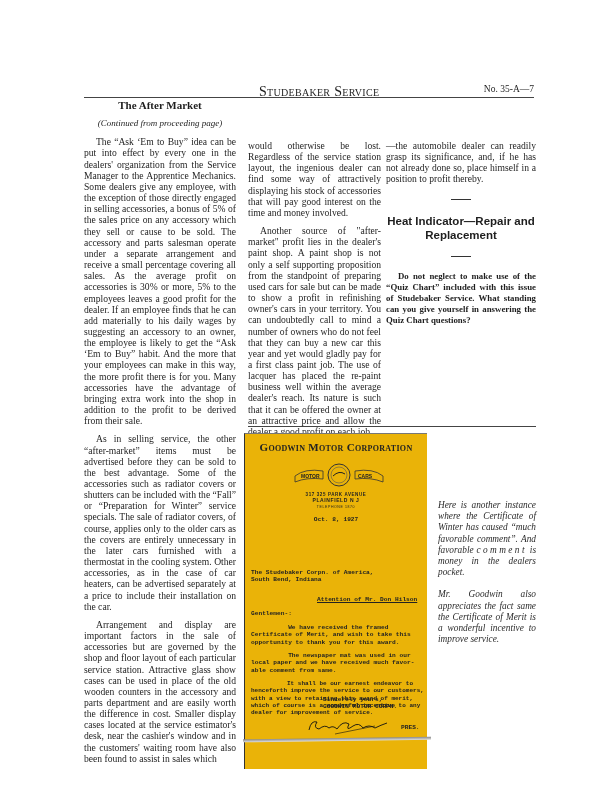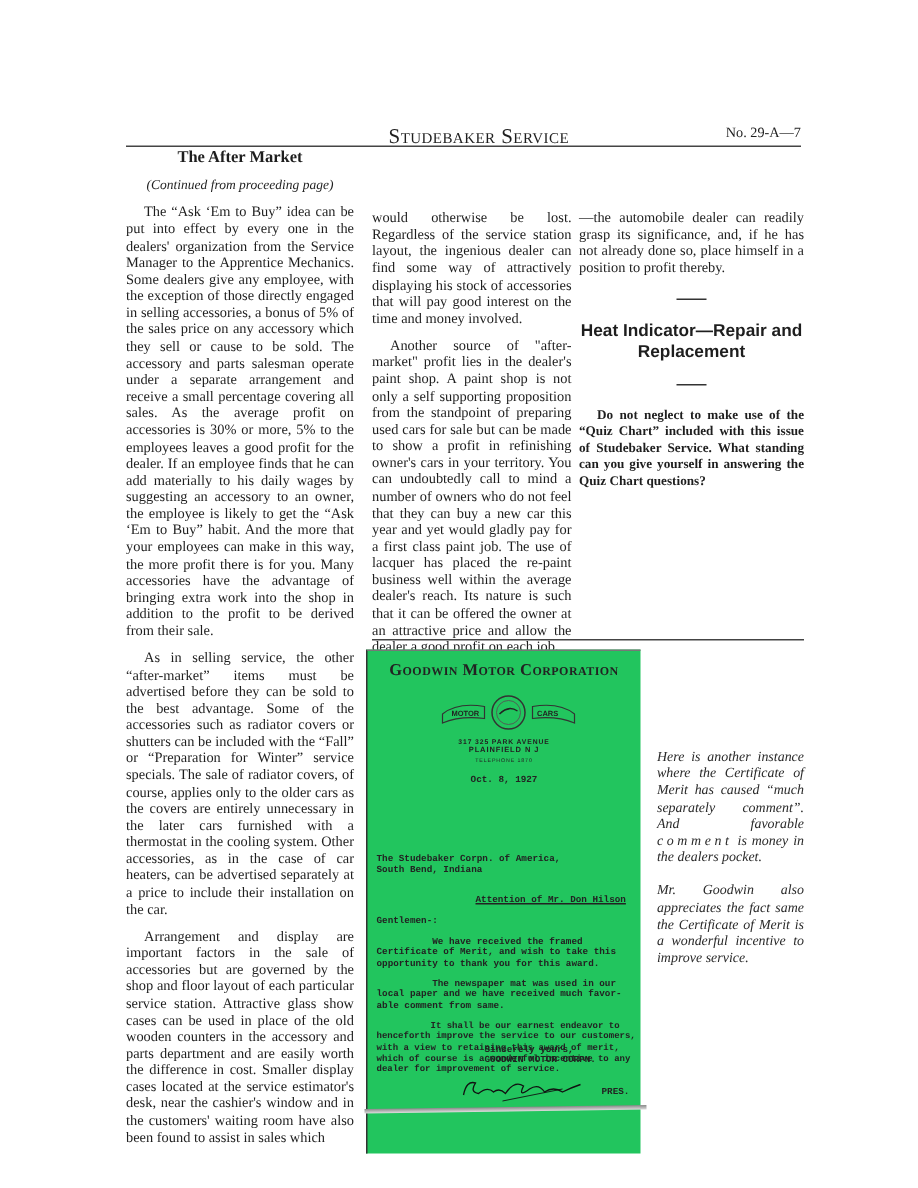--- a/index.html
+++ b/index.html
@@ -15,39 +15,39 @@
   .col p.noindent { text-indent:0;margin-top:40px; }
   .col1 { left:84px; top:100px; width:152px; }
   .col2 { left:248px; top:100px; width:152px; }
   .col3 { left:386px; top:100px; width:152px; }
   .h-after { font-weight:bold; text-align:center; font-size:11px; margin:0 0 4px 0; text-indent:0 !important; }
   .subtitle { font-style:italic; text-align:center; font-size:9px; margin:0 0 2px 0; text-indent:0 !important;font-family:Liberation Serif, serif; }
   .h-heat { font-family:"Liberation Sans", "DejaVu Sans", sans-serif; font-weight:bold; text-align:center; font-size:11.5px; line-height:14px; margin:0 0 5px 0; }
   .short-rule { width:20px; height:1px; background:#333; margin:14px auto 14px auto; }
   .quiz { font-weight:bold; font-size:8.8px; line-height:11px; text-indent:10px; text-align:justify; }
   .sep-rule { left:248px; top:426px; width:288px; height:1px; background:#444; }
-  .letter { left:244px; top:433px; width:182px; height:335px; border-left:1.5px solid #333; border-top:1px solid #777; background:#22c55e;
+  .letter { left:244px; top:433px; width:182px; height:335px; border-left:1.5px solid #333; border-top:1px solid #777; background:#eab308;
             font-family:"Liberation Mono", "DejaVu Sans Mono", monospace; font-size:6.2px; line-height:7.3px; color:#222; }
   .letter .co { position:absolute; left:0; right:0; top:10px; text-align:center; font-family:"Liberation Serif", serif; font-weight:bold; font-variant:small-caps; font-size:11px; letter-spacing:0.3px; }
   .letter .logo { position:absolute; left:48px; top:28px; width:92px; height:26px; }
   .letter .addr { position:absolute; left:0; right:0; text-align:center; font-family:"Liberation Sans", sans-serif; font-size:4.5px; letter-spacing:0.6px; font-weight:bold; }
   .letter .date { position:absolute; left:0; right:0; top:82px; text-align:center; font-weight:bold; }
   .letter .blk { position:absolute; left:6px; right:4px; white-space:pre; font-weight:bold; }
   .letter .sig { position:absolute; left:60px; top:282px; width:90px; height:20px; }
   .letter .bottom-rule { position:absolute; left:-2px; top:304px; width:188px; height:3px; background:linear-gradient(#888,#ddd); transform:rotate(-0.8deg); }
   .caption { left:438px; top:500px; width:98px; font-style:italic; font-size:9.3px; line-height:11.2px; text-align:justify; color:#2a2a2a; }
   .caption p { margin:0 0 11px 0; }
   .caption .spaced { letter-spacing:2.4px; }
 </style>
 </head>
 <body>
 
 <div class="abs header">
   <span class="title">Studebaker Service</span>
-  <span class="pageno">No. 29-A—7</span>
+  <span class="pageno">No. 35-A—7</span>
 </div>
 <div class="abs header-rule"></div>
 
 <div class="abs col col1">
   <p class="h-after">The After Market</p>
   <p class="subtitle">(Continued from proceeding page)</p>
   <p>The “Ask ‘Em to Buy” idea can be put into effect by every one in the dealers' organization from the Service Manager to the Apprentice Mechanics. Some dealers give any employee, with the exception of those directly engaged in selling accessories, a bonus of 5% of the sales price on any accessory which they sell or cause to be sold. The accessory and parts salesman operate under a separate arrangement and receive a small percentage covering all sales. As the average profit on accessories is 30% or more, 5% to the employees leaves a good profit for the dealer. If an employee finds that he can add materially to his daily wages by suggesting an accessory to an owner, the employee is likely to get the “Ask ‘Em to Buy” habit. And the more that your employees can make in this way, the more profit there is for you. Many accessories have the advantage of bringing extra work into the shop in addition to the profit to be derived from their sale.</p>
   <p>As in selling service, the other “after-market” items must be advertised before they can be sold to the best advantage. Some of the accessories such as radiator covers or shutters can be included with the “Fall” or “Preparation for Winter” service specials. The sale of radiator covers, of course, applies only to the older cars as the covers are entirely unnecessary in the later cars furnished with a thermostat in the cooling system. Other accessories, as in the case of car heaters, can be advertised separately at a price to include their installation on the car.</p>
   <p>Arrangement and display are important factors in the sale of accessories but are governed by the shop and floor layout of each particular service station. Attractive glass show cases can be used in place of the old wooden counters in the accessory and parts department and are easily worth the difference in cost. Smaller display cases located at the service estimator's desk, near the cashier's window and in the customers' waiting room have also been found to assist in sales which</p>
 </div>
@@ -102,15 +102,15 @@
   <div class="blk" style="top:269px;left:78px;">GOODWIN MOTOR CORPN.</div>
   <svg class="sig" viewBox="0 0 90 20">
     <path d="M4 14 Q6 4 12 6 Q8 12 14 13 Q20 8 24 12 Q28 9 32 13 Q38 4 44 8 Q40 16 48 10 Q54 6 58 12 Q64 8 70 12 Q76 9 82 7" fill="none" stroke="#111" stroke-width="0.9"></path>
     <path d="M30 18 Q50 14 70 10" fill="none" stroke="#111" stroke-width="0.6"></path>
   </svg>
   <div class="blk" style="top:290px;left:156px;">PRES.</div>
   <div class="bottom-rule"></div>
 </div>
 
 <div class="abs caption">
-  <p><span>Here is another instance where the Certificate of Merit has caused “much separately comment”. And favorable</span> <span class="spaced">comment</span> <span>is money in the dealers pocket.</span></p>
+  <p><span>Here is another instance where the Certificate of Winter has caused “much favorable comment”. And favorable</span> <span class="spaced">comment</span> <span>is money in the dealers pocket.</span></p>
   <p>Mr. Goodwin also appreciates the fact same the Certificate of Merit is a wonderful incentive to improve service.</p>
 </div>
 
 </body></html>

